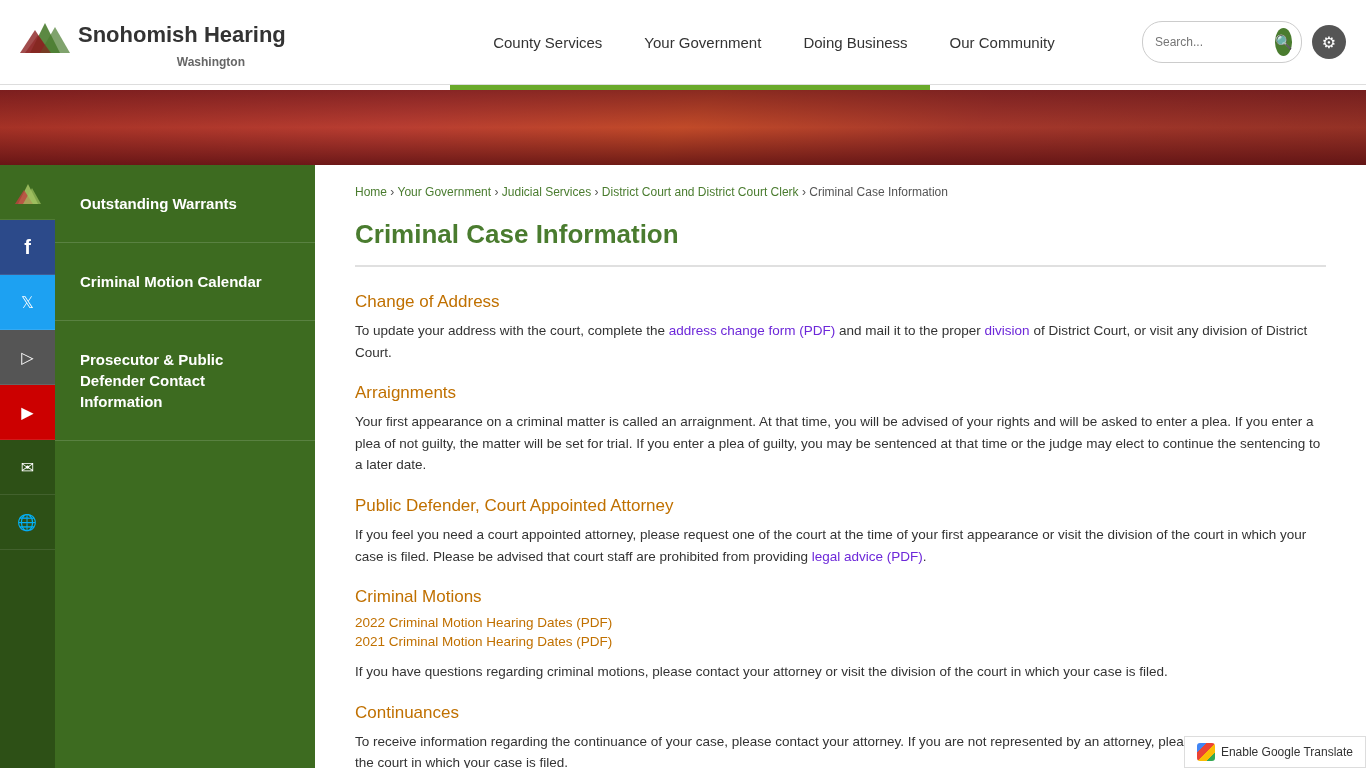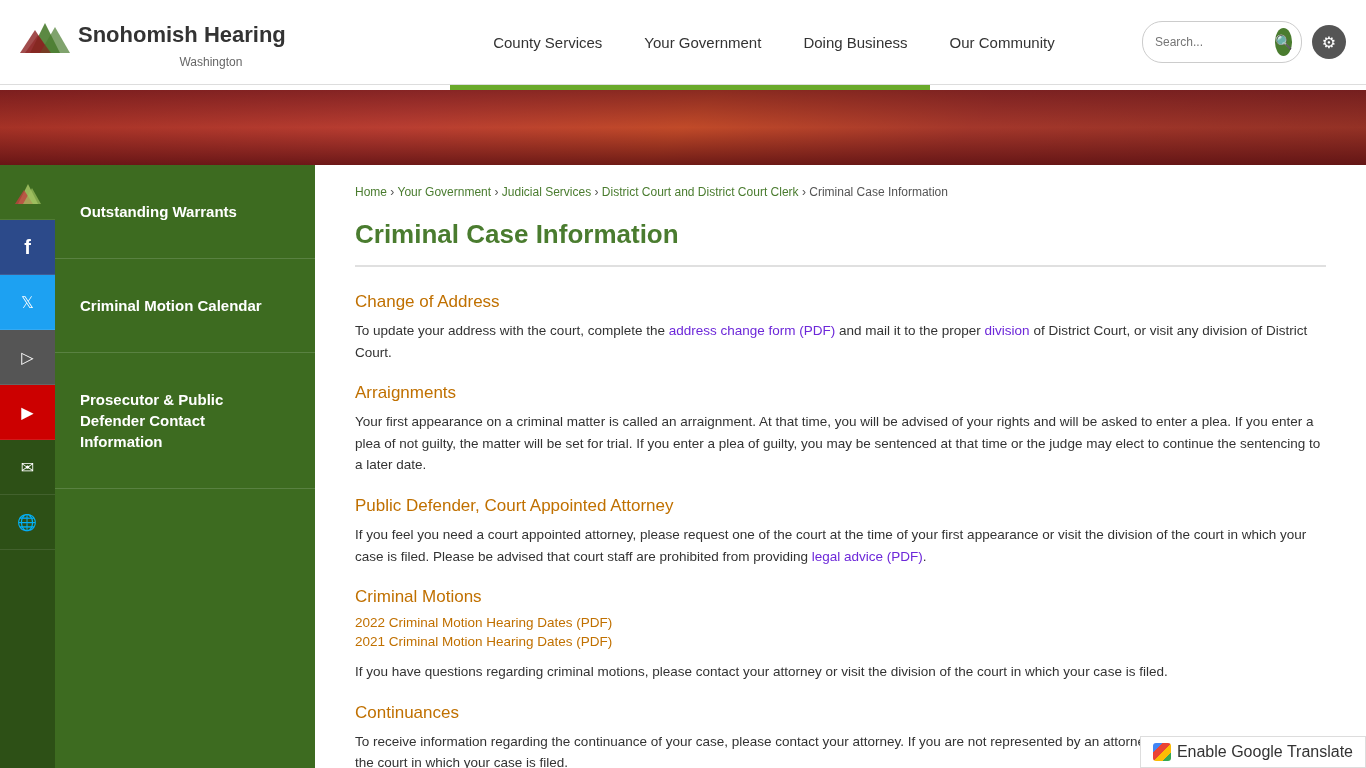--- a/index.html
+++ b/index.html
@@ -31,20 +31,21 @@
       font-size: 22px;
       font-weight: bold;
       color: #333;
     }
     .logo-sub {
       font-size: 12px;
       color: #666;
       text-align: center;
       width: 100%;
       margin-left: 58px;
+      font-weight: bold;
     }
     .nav-links {
       display: flex;
       gap: 42px;
       flex: 1;
       justify-content: center;
       margin-left: 80px;
     }
     .nav-link {
       font-size: 15px;
@@ -158,21 +159,21 @@
     .social-icon-btn.globe { background: #2d5016; }
 
     
     .nav-sidebar {
       width: 260px;
       background: #3d6b20;
       padding: 0;
       min-height: 600px;
     }
     .nav-sidebar-item {
-      padding: 36px 25px;
+      padding: 28px 25px;
       color: white;
       font-size: 15px;
       font-weight: bold;
       cursor: pointer;
       border-bottom: 1px solid rgba(255,255,255,0.15);
       line-height: 1.4;
     }
 
     
     .content-area {
@@ -238,21 +239,21 @@
     .translate-bar {
       position: fixed;
       bottom: 0;
       right: 0;
       background: #fff;
       border: 1px solid #ddd;
       padding: 6px 12px;
       display: flex;
       align-items: center;
       gap: 6px;
-      font-size: 16px;
+      font-size: 12px;
       cursor: pointer;
       z-index: 100;
     }
     .translate-g-icon {
       width: 18px;
       height: 18px;
       border-radius: 3px;
       background: linear-gradient(135deg, #4285f4 25%, #ea4335 25%, #ea4335 50%, #fbbc05 50%, #fbbc05 75%, #34a853 75%);
       display: inline-block;
       flex-shrink: 0;

